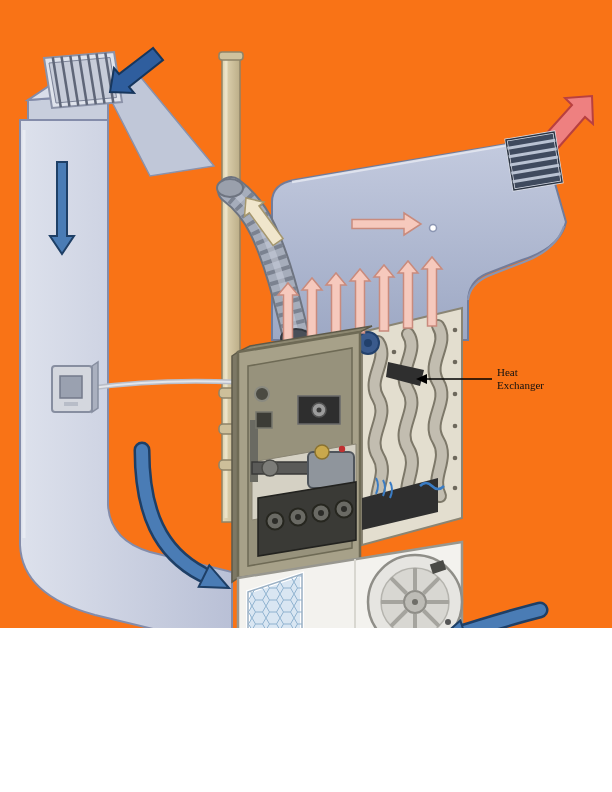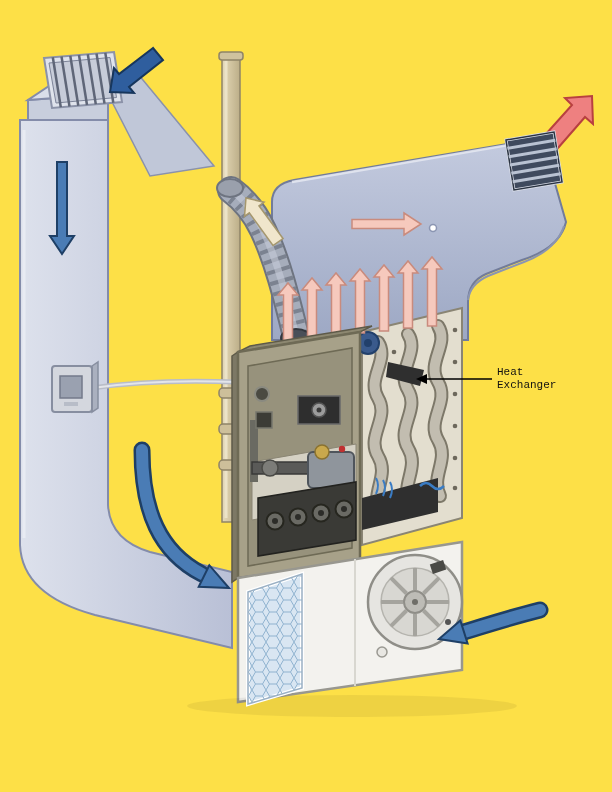--- a/index.html
+++ b/index.html
@@ -1,17 +1,17 @@
 <!DOCTYPE html>
 <html><head>
 <meta charset="utf-8">
 <style>
   html,body{margin:0;padding:0;background:#ffffff;}
-  #page{position:relative;width:612px;height:792px;background:#fde047;overflow:hidden;
-        font-family:Liberation Mono, monospace;}
+  #page{position:relative;width:612px;height:628px;background:#f97316;overflow:hidden;
+        font-family:Liberation Serif, serif;}
   #art{position:absolute;left:0;top:0;}
   .callout{position:absolute;left:497px;top:366px;width:70px;font-size:11px;line-height:1.2;
            color:#111;white-space:pre-line;}
 </style>
 </head>
 <body>
 
 <div id="page">
 
 <svg id="art" width="612" height="792" viewBox="0 0 612 792">

